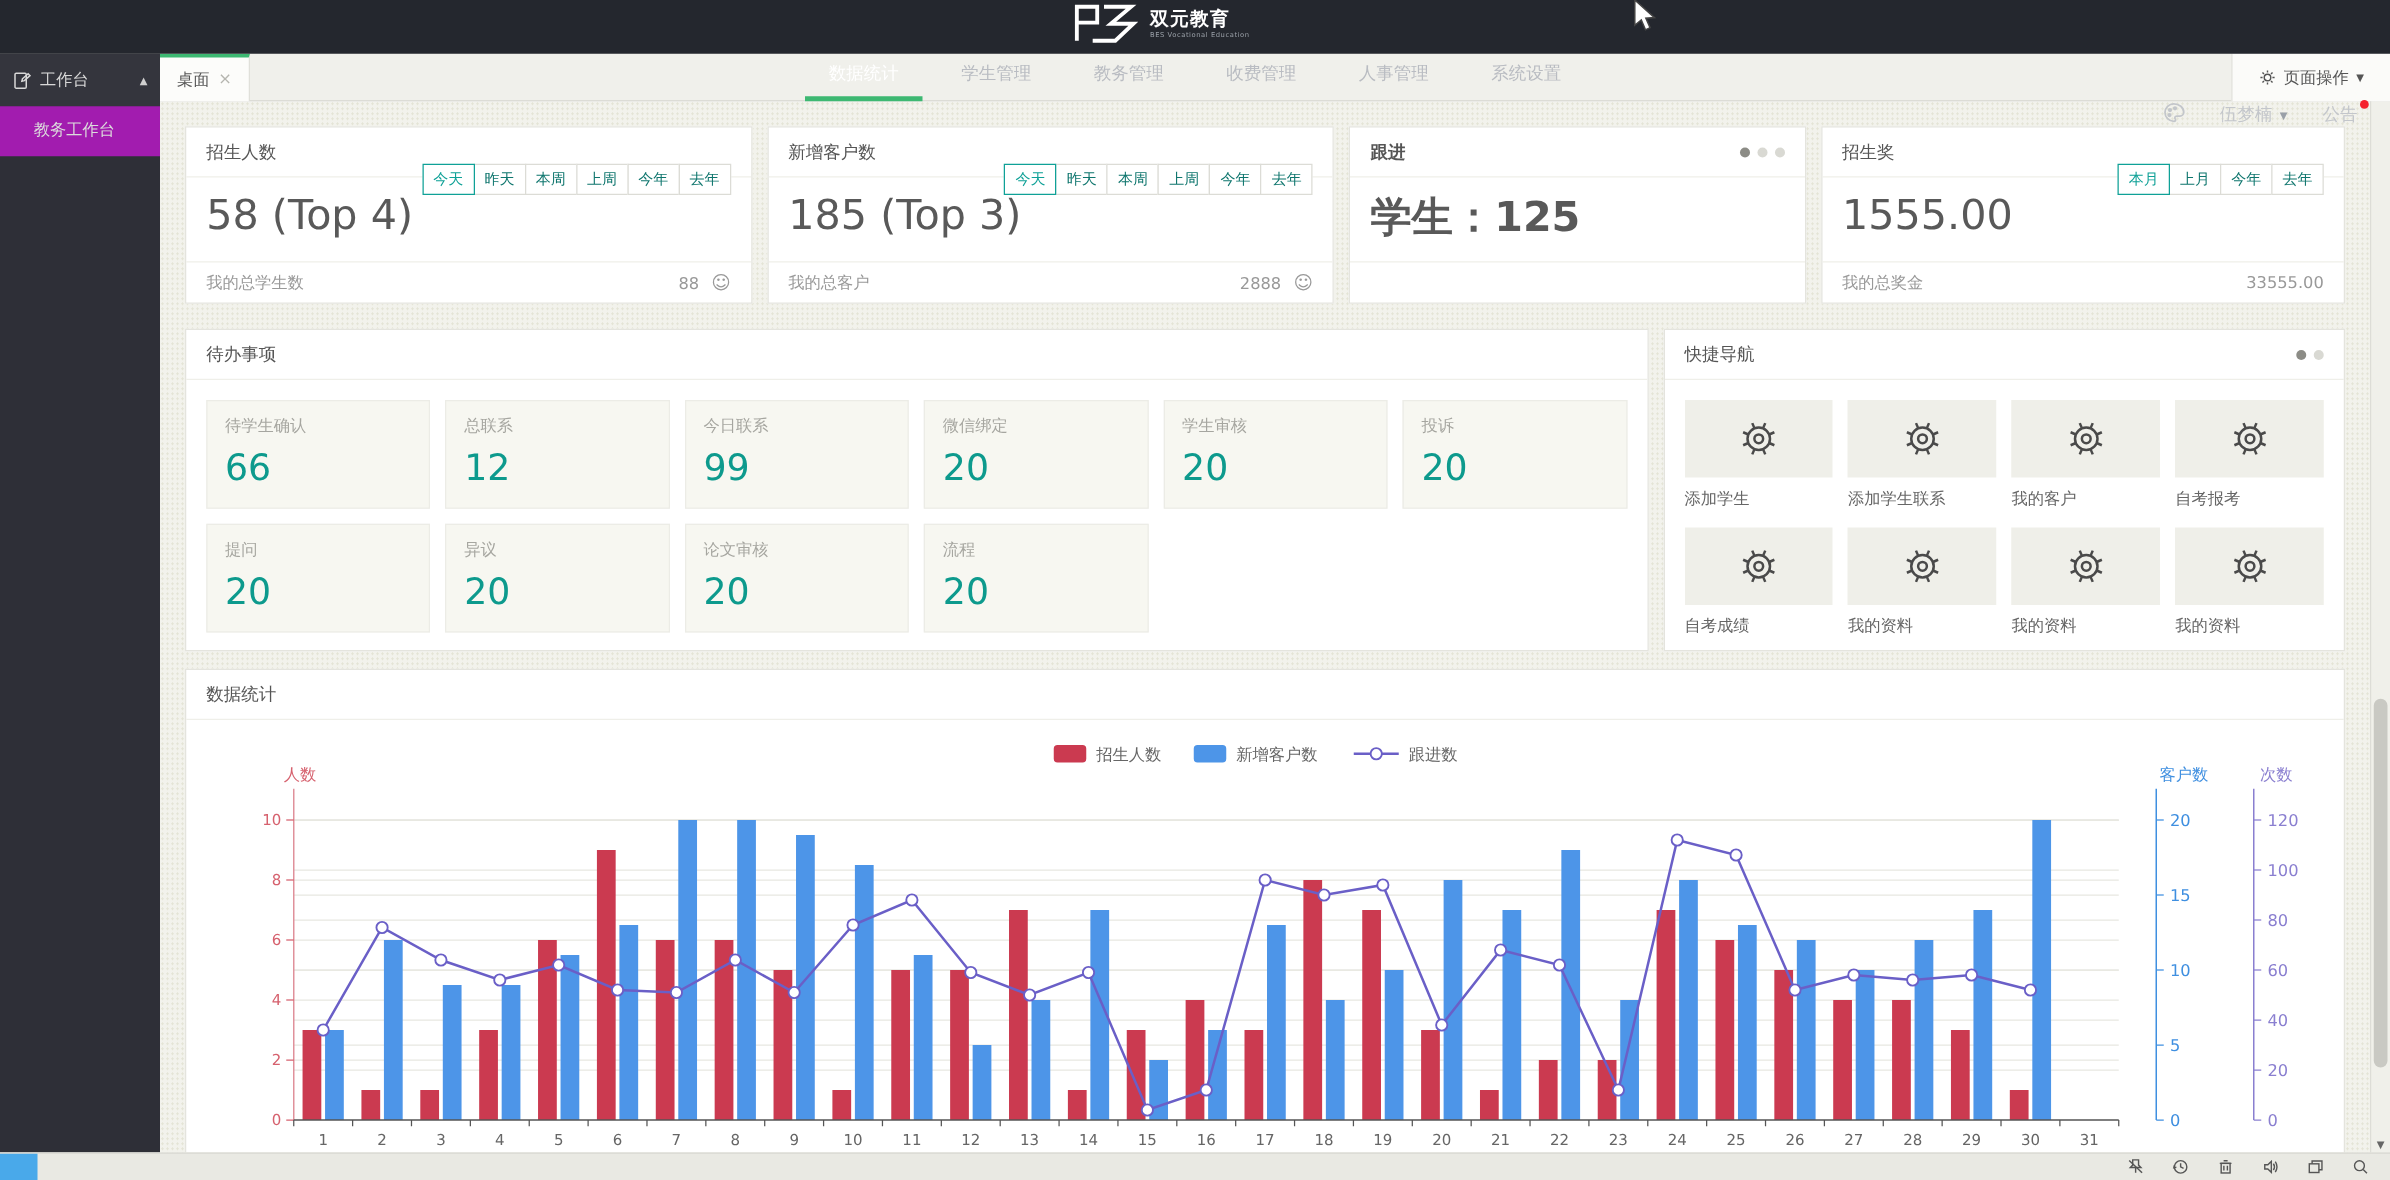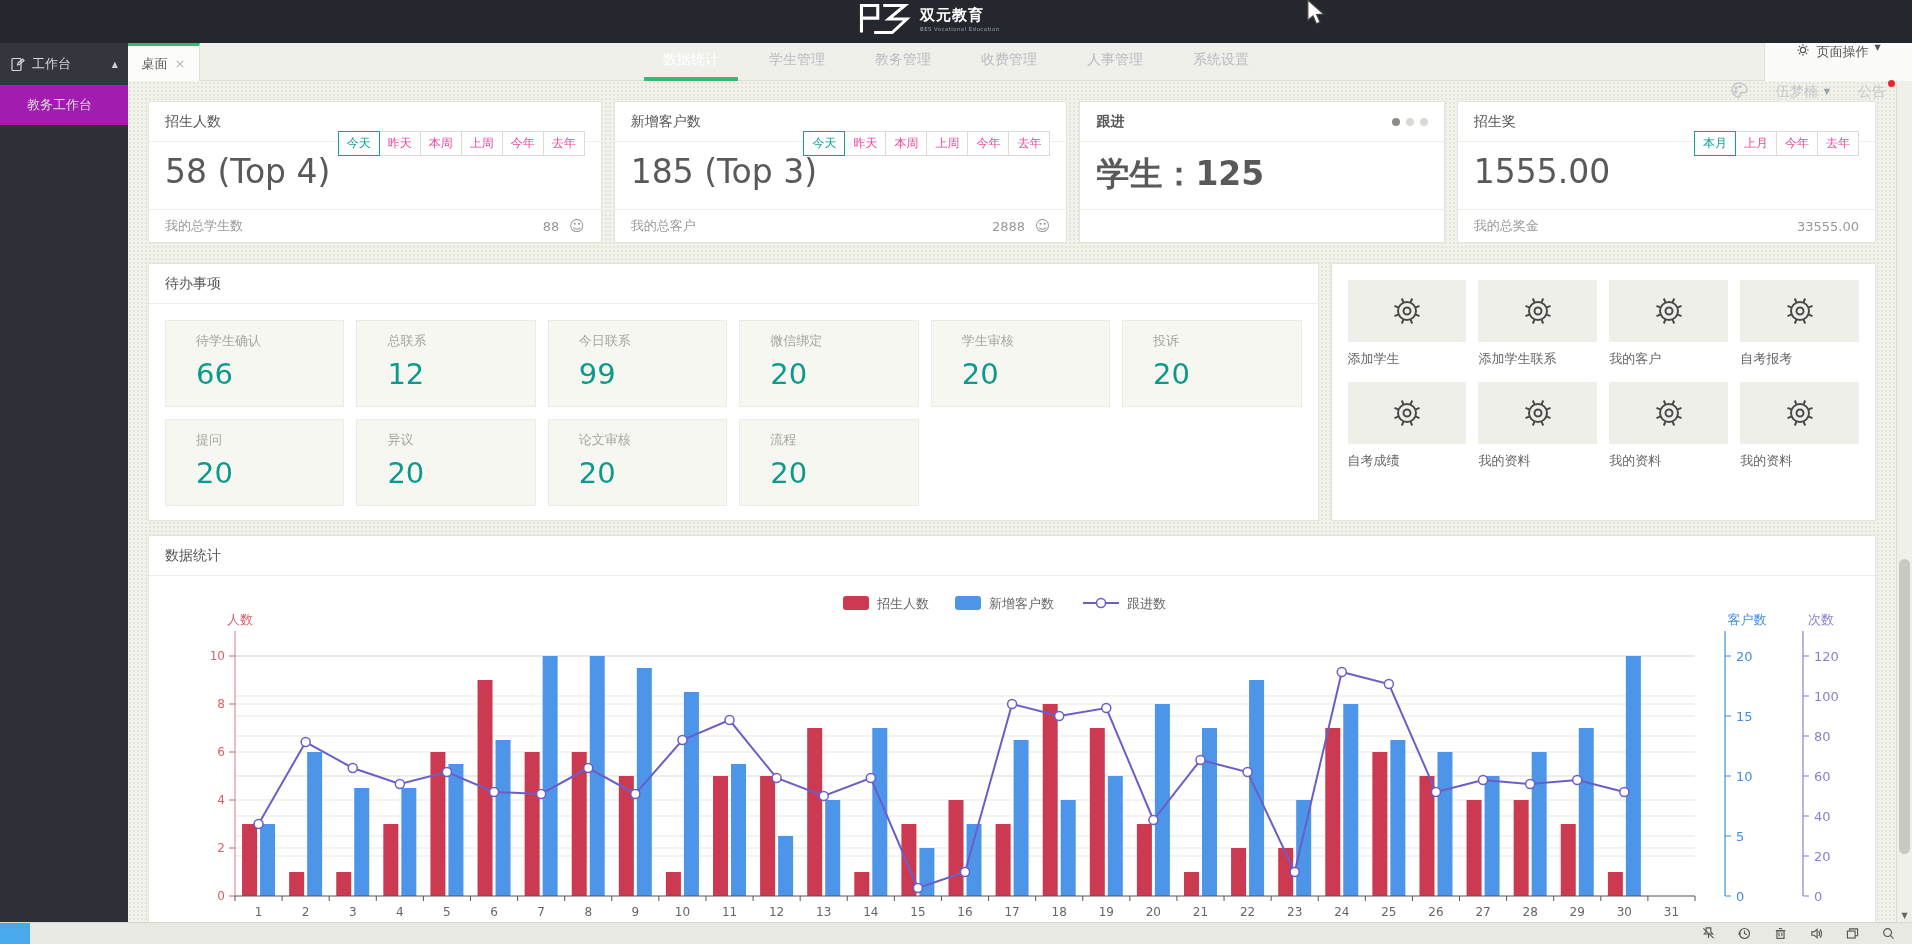--- a/index.html
+++ b/index.html
@@ -25,48 +25,48 @@
   
   .sidebar { position:absolute; left:0; top:43px; bottom:22px; width:128px; background:#2e2f37; z-index:10; }
   .side-group { height:42px; display:flex; align-items:center; gap:7px; padding:0 10px; color:#d8d8d8; font-size:13px; background:#34353d; cursor:pointer; }
   .side-group .arrow { margin-left:auto; font-size:8px; color:#cfcfcf; }
   .side-item { height:40px; line-height:40px; padding-left:27px; color:#dcdcdc; font-size:13px; background:#a21caf; cursor:pointer; }
 
   
   .tabbar { position:absolute; left:128px; top:43px; right:0; height:38px; background:#f0f0eb; border-bottom:1px solid #dcdcd6; z-index:9; }
   .tab { position:absolute; left:0; top:0; height:38px; width:72px; background:#fcfcfa; border-top:3px solid #3db872; border-right:1px solid #e0e0da; display:flex; align-items:center; justify-content:center; gap:7px; font-size:13px; color:#555; cursor:pointer; }
   .tab-close { color:#b5b5af; font-size:13px; cursor:pointer; }
-  .page-actions { position:absolute; right:0; top:0; height:38px; width:148px; background:#fbfbf9; border-left:1px solid #e0e0da; display:flex; align-items:flex-start; justify-content:center; gap:6px; font-size:13px; color:#555; cursor:pointer; }
+  .page-actions { position:absolute; right:0; top:0; height:38px; width:127px; background:#fbfbf9; border-left:1px solid #e0e0da; display:flex; align-items:center; justify-content:center; gap:6px; font-size:13px; color:#555; cursor:pointer; }
 
   
   .content { position:absolute; left:128px; top:81px; right:16px; bottom:22px; padding:20px; overflow:hidden;
              background-color:#f2f2ec;
              background-image:radial-gradient(rgba(180,180,140,.22) 1px, transparent 1px);
              background-size:4px 4px; }
   .row { display:flex; gap:12px; }
   .card { background:#fff; border:1px solid #e4e4de; }
   .card-header { height:40px; display:flex; align-items:center; justify-content:space-between; padding:0 16px; border-bottom:1px solid #efefe9; }
   .card-title { font-size:14px; color:#555; }
 
   
   .stat-card { height:142px; display:flex; flex-direction:column; }
   .filters { display:flex;margin-top:44px; }
-  .filter-btn { font-size:12px; color:#ec4899; background:#fff; border:1px solid #dcdcd6; padding:3px 8px; margin-left:-1px; cursor:pointer; white-space:nowrap; }
+  .filter-btn { font-size:12px; color:#0f766e; background:#fff; border:1px solid #dcdcd6; padding:3px 8px; margin-left:-1px; cursor:pointer; white-space:nowrap; }
   .filter-btn.active { color:#0fa197; border-color:#0fa197; position:relative; z-index:1; }
   .stat-value { padding:10px 16px 0; font-size:33px; color:#595959; flex:1; }
   .stat-footer { border-top:1px solid #efefe9; padding:7px 16px; display:flex; align-items:center; justify-content:space-between; font-size:13px; color:#999; min-height:33px; }
   .smiley { font-size:15px; color:#999; margin-left:5px; }
   .dots { display:flex; gap:6px; }
   .dot { width:8px; height:8px; border-radius:50%; background:#d9d9d3; cursor:pointer; }
   .dot.on { background:#8c8c86; }
 
   
   .todo-card { flex:1174; height:258px; }
   .todo-grid { display:grid; grid-template-columns:repeat(6,1fr); gap:12px; padding:16px; }
-  .todo-item { background:#f7f7f1; border:1px solid #ecece6; padding:11px 30px; height:87px; cursor:pointer; }
+  .todo-item { background:#f7f7f1; border:1px solid #ecece6; padding:11px 14px; height:87px; cursor:pointer; }
   .todo-label { font-size:13px; color:#a6a6a0; }
   .todo-value { font-size:29px; color:#0d9a8d; margin-top:7px; font-weight:500; }
 
   
   .quick-card { flex:546; height:258px; }
   .quick-grid { display:grid; grid-template-columns:repeat(4,1fr); gap:14px 12px; padding:16px; }
   .quick-item { text-align:left; cursor:pointer; }
   .quick-icon-box { background:#efefe9; height:62px; display:flex; align-items:center; justify-content:center; }
   .quick-label { font-size:13px; color:#666; margin-top:8px; white-space:nowrap; }
 
@@ -270,20 +270,27 @@
               <div class="todo-label">论文审核</div>
               <div class="todo-value">20</div>
             </div>
             <div class="todo-item">
               <div class="todo-label">流程</div>
               <div class="todo-value">20</div>
             </div>
           </div>
       </div>
       <div class="card quick-card">
+        <div class="card-header">
+          <span class="card-title">快捷导航</span>
+          <span class="dots" id="quickDots">
+              <span class="dot on"></span>
+              <span class="dot"></span>
+            </span>
+        </div>
         <div class="quick-grid" id="quickGrid">
             <div class="quick-item">
               <div class="quick-icon-box">
                 <svg width="32" height="32" viewBox="0 0 32 32" fill="none" stroke="#4a4a4a" stroke-width="2">
                   <circle cx="16" cy="16" r="9"></circle>
                   <circle cx="16" cy="16" r="3.5"></circle>
                   <line x1="24.3" y1="19.4" x2="28.5" y2="21.2"></line>
                   <line x1="19.4" y1="24.3" x2="21.2" y2="28.5"></line>
                   <line x1="12.6" y1="24.3" x2="10.8" y2="28.5"></line>
                   <line x1="7.7" y1="19.4" x2="3.5" y2="21.2"></line>

